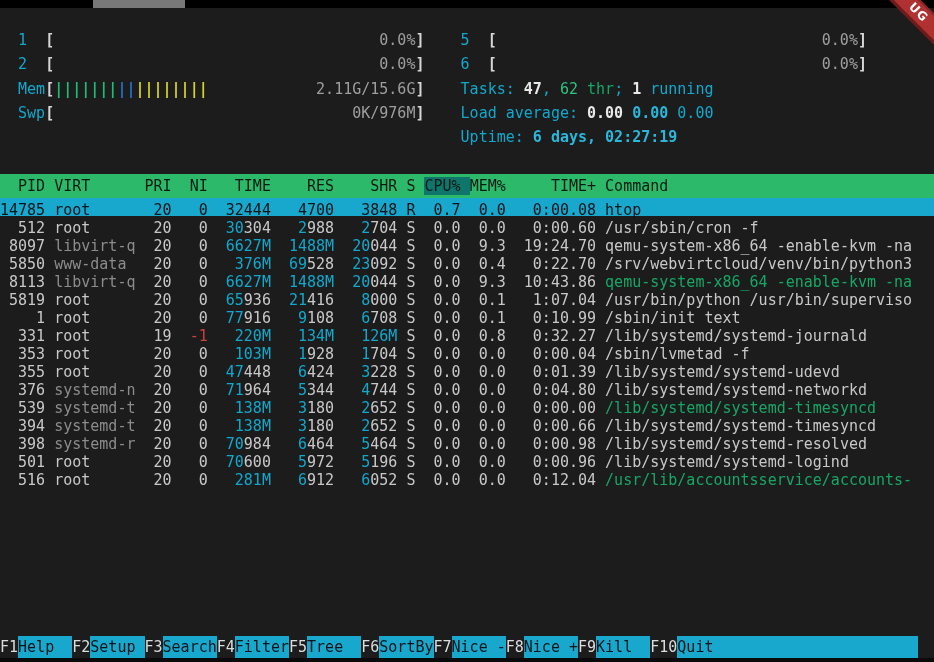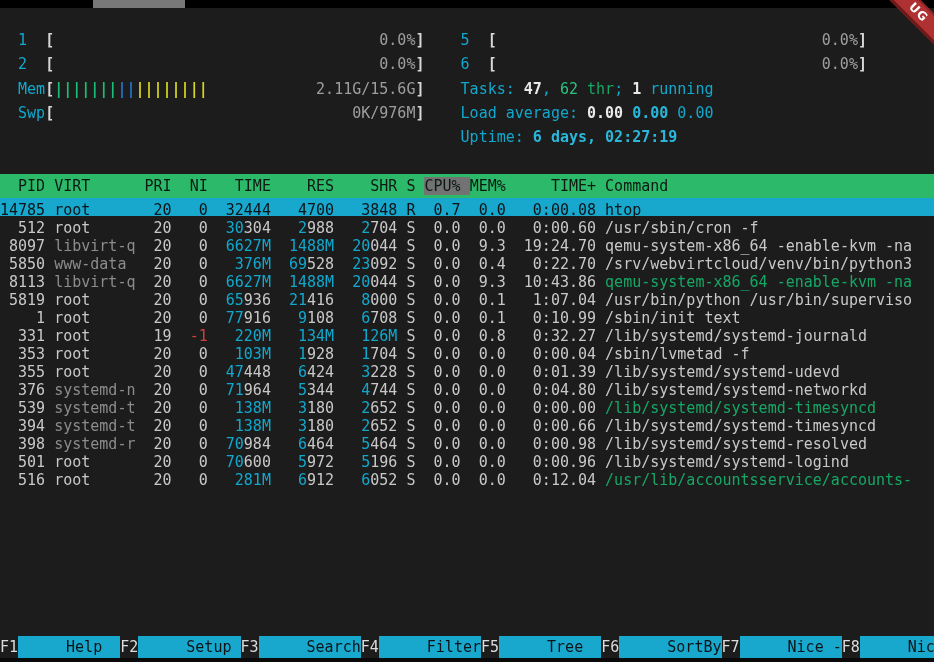--- a/index.html
+++ b/index.html
@@ -20,29 +20,29 @@
   .dim{color:#9e9e9e}
   .gray{color:#8c8c8c}
   .red{color:#cf4040}
   .br{color:#d6d6d6;font-weight:bold}
   .pg{color:#1dbc74;font-weight:bold}
   .pb{color:#2472c8;font-weight:bold}
   .py{color:#d6d622;font-weight:bold}
   
   .hrow{height:24.3px;white-space:pre;background:#2cba6a;}
   .hrow span{color:#0d1a12;}
-  .hsort{background:#737373;}
+  .hsort{background:#0f766e;}
   .prow{height:18px;white-space:pre;}
   .prow.sel{background:#18a8cd;}
   .prow.sel span{color:#0c1418 !important;font-weight:normal;}
   
   .fbar{position:absolute;left:0;right:16px;bottom:4px;height:22px;display:flex;line-height:22px;white-space:pre;margin-top:8px;}
   .fkbtn{display:flex;}
   .fk{color:#dcdcdc;}
-  .fl{background:#18a8cd;color:#0c1418;padding-left:48px;}
+  .fl{background:#18a8cd;color:#0c1418;}
   .fill{flex:1;background:#18a8cd;}
   .bstrip{position:absolute;left:0;right:0;bottom:0;height:4px;background:#0a0a0a;}
   
   .ribbon{position:absolute;top:2px;right:-34px;width:100px;height:17px;background:#b03131;
           border-top:2px solid #8a2424;border-bottom:3px solid #6f1a1a;transform:rotate(45deg);
           text-align:center;color:#ffffff;font-family:"DejaVu Sans","Liberation Sans",sans-serif;
           font-size:12px;font-weight:bold;line-height:17px;letter-spacing:1px;}
 </style>
 </head>
 <body>

